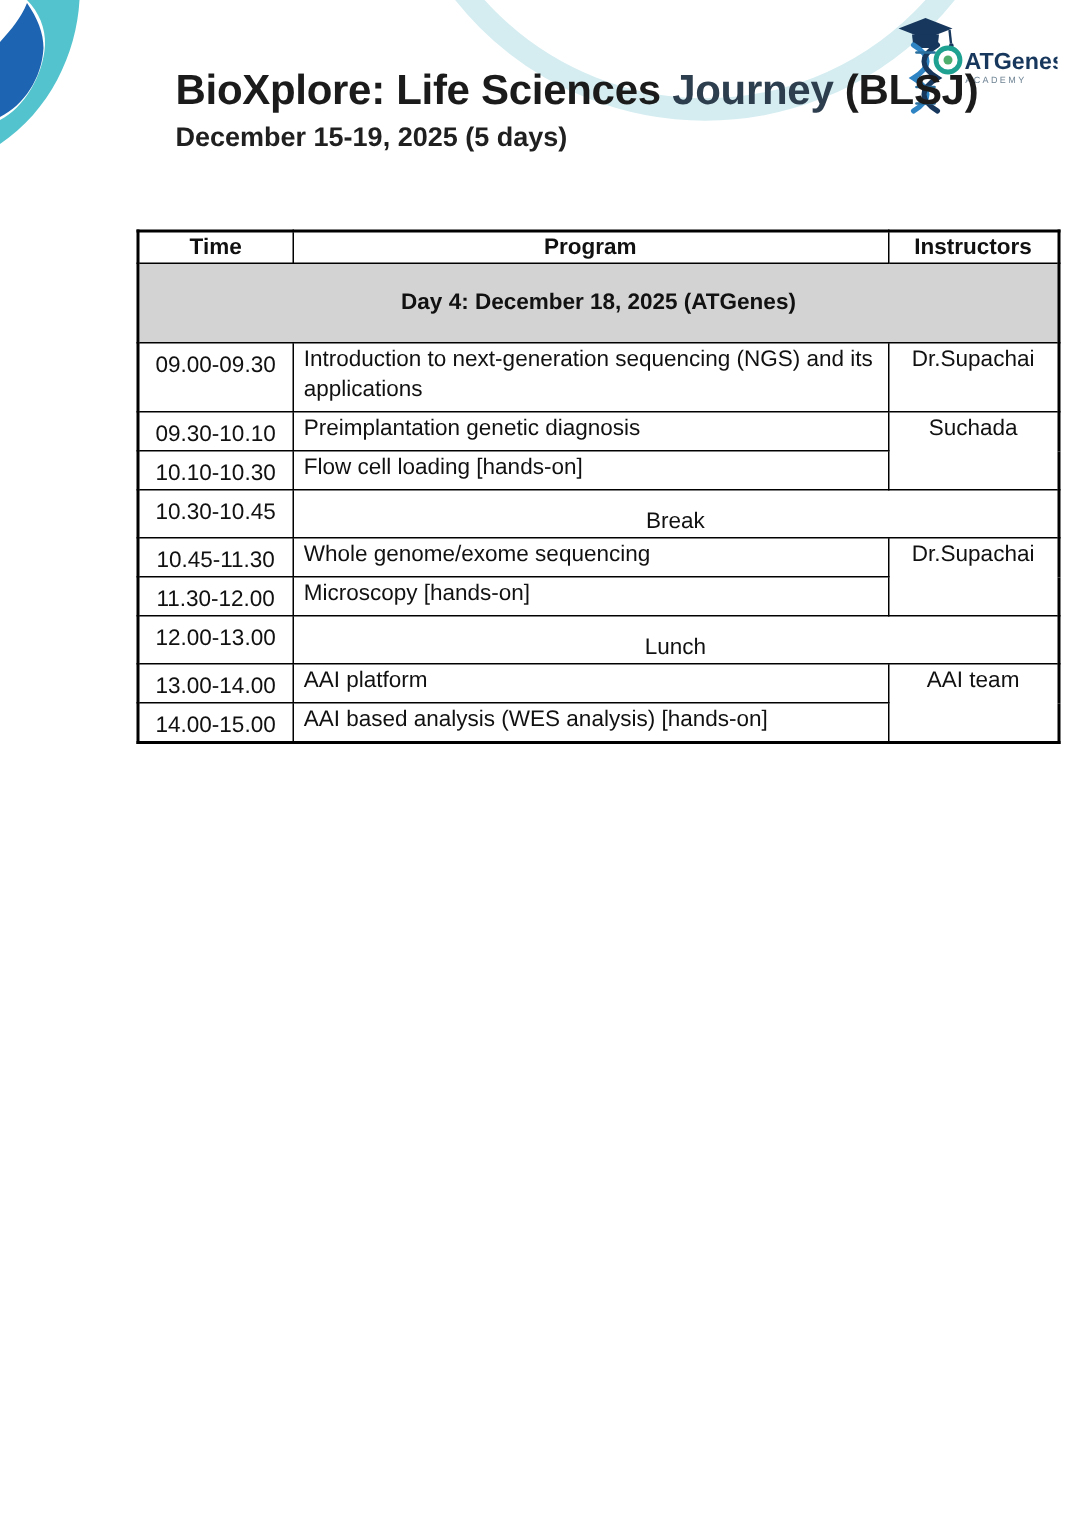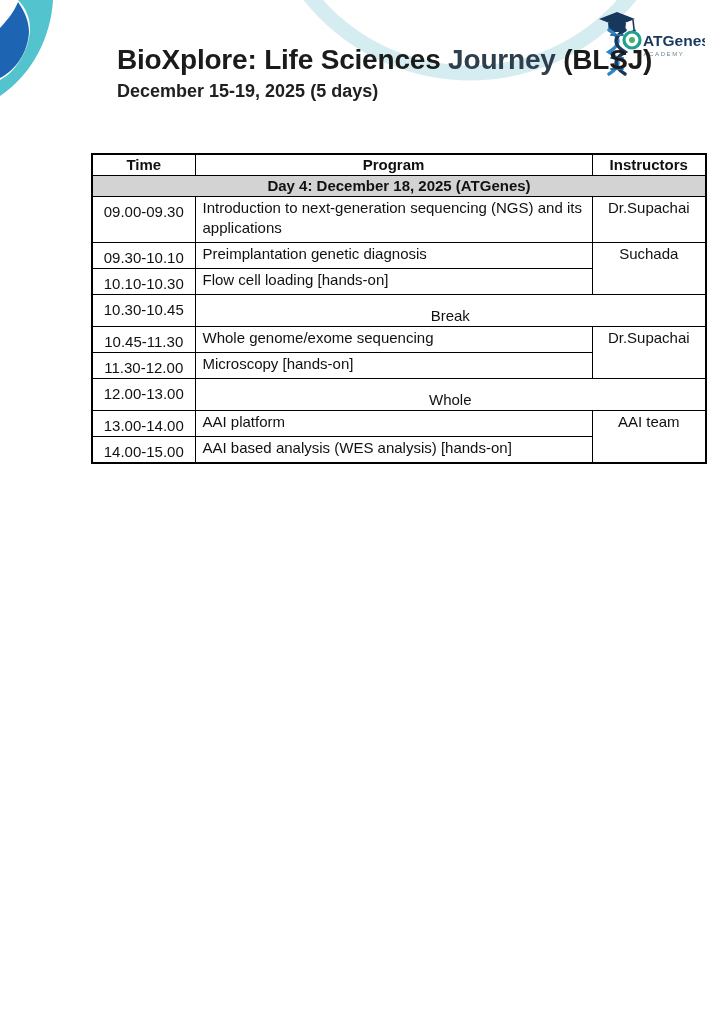--- a/index.html
+++ b/index.html
@@ -29,21 +29,21 @@
     font-size:15px;color:#111111;margin-left:14px;
   }
   table.schedule th, table.schedule td{
     border:1px solid #000000;
     vertical-align:top;line-height:20px;
     overflow:hidden;
   }
   table.schedule{border:2px solid #000000;}
   th.col-h{font-weight:700;text-align:center;height:20px;padding:0 2px;}
   td.day{
-    background:#d3d3d3;font-weight:700;text-align:center;height:18px;padding:0 2px;
+    background:#d3d3d3;font-weight:700;text-align:center;height:18px;padding:16px 2px;
   }
   td.time{text-align:center;height:20px;padding:5px 2px 0 2px;}
   td.program{text-align:left;padding:1px 6px 0 7px;}
   td.instructor{text-align:center;padding:1px 2px 0 2px;}
   td.meal{text-align:center;padding:11px 2px 0 2px;}
   tr.tall td{height:40px;}
 </style>
 </head>
 <body>
 
@@ -121,21 +121,21 @@
         <td class="time">10.45-11.30</td>
         <td class="program">Whole genome/exome sequencing</td>
         <td class="instructor" rowspan="2">Dr.Supachai</td>
       </tr>
       <tr>
         <td class="time">11.30-12.00</td>
         <td class="program">Microscopy [hands-on]</td>
       </tr>
       <tr>
         <td class="time">12.00-13.00</td>
-        <td class="meal" colspan="2">Whole</td>
+        <td class="meal" colspan="2">Lunch</td>
       </tr>
       <tr>
         <td class="time">13.00-14.00</td>
         <td class="program">AAI platform</td>
         <td class="instructor" rowspan="2">AAI team</td>
       </tr>
       <tr>
         <td class="time">14.00-15.00</td>
         <td class="program">AAI based analysis (WES analysis) [hands-on]</td>
       </tr>

